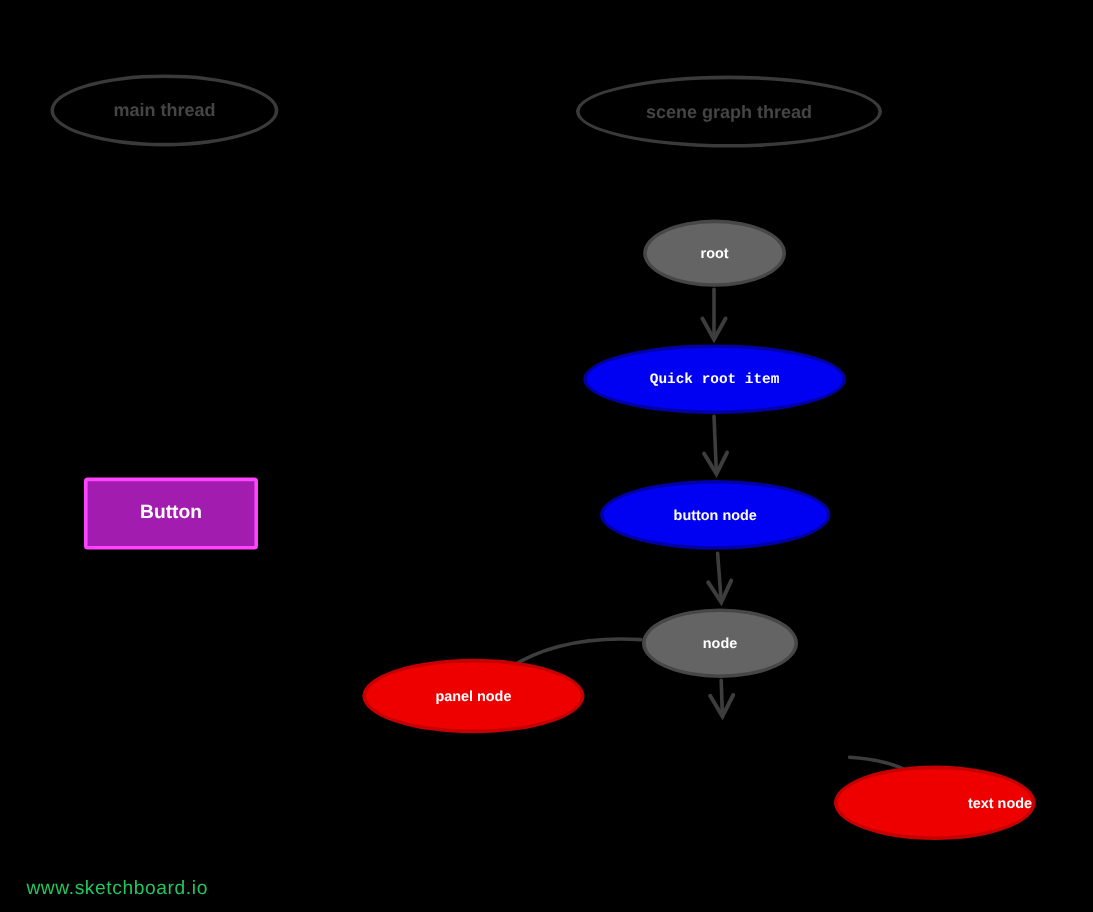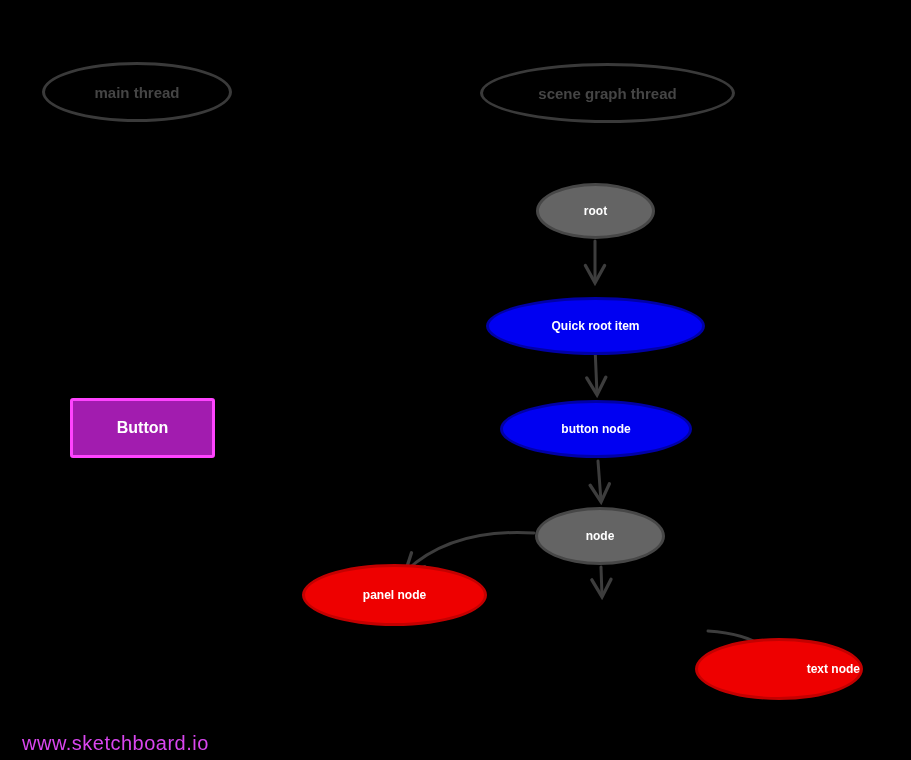--- a/index.html
+++ b/index.html
@@ -52,22 +52,22 @@
     border: 3px solid #ff43ff;
     border-radius: 3px;
     color: #ffffff;
     font-weight: bold;
     font-size: 16px;
   }
   .watermark {
     position: absolute;
     left: 22px;
     top: 712px;
-    color: #d946ef;
-    font-size: 20px;
+    color: #22c55e;
+    font-size: 16px;
     font-weight: normal;
     letter-spacing: 0.5px;
   }
 </style>
 </head>
 <body>
 
 <div class="canvas">
 
   <svg class="edges-layer" width="911" height="760" viewBox="0 0 911 760" xmlns="http://www.w3.org/2000/svg">
@@ -88,33 +88,33 @@
     <span>main thread</span>
   </div>
   <div class="shape oval thread-oval" style="left:480px; top:43px; width:255px; height:60px;">
     <span>scene graph thread</span>
   </div>
 
   <div class="shape oval node node-gray" style="left:536px; top:163px; width:119px; height:56px;">
     <span>root</span>
   </div>
 
-  <div class="shape oval node node-blue" style="left:486px; top:277px; width:219px; height:58px;">
+  <div class="shape oval node node-blue" style="left:486px; top:267px; width:219px; height:58px;font-family:Liberation Mono, monospace;">
     <span>Quick root item</span>
   </div>
 
   <div class="shape oval node node-gray" style="left:535px; top:487px; width:130px; height:58px;">
     <span>node</span>
   </div>
 
   <div class="shape oval node node-blue" style="left:500px; top:380px; width:192px; height:58px;">
     <span>button node</span>
   </div>
 
-  <div class="shape oval node node-red" style="left:302px; top:544px; width:185px; height:62px;">
+  <div class="shape oval node node-red" style="left:302px; top:529px; width:185px; height:62px;">
     <span>panel node</span>
   </div>
 
 
   <div class="shape oval node node-red" style="left:695px; top:618px; width:168px; height:62px;justify-content:flex-end;">
     <span>text node</span>
   </div>
 
   <div class="shape btn-rect" style="left:70px; top:378px; width:145px; height:60px;">
     <span>Button</span>

